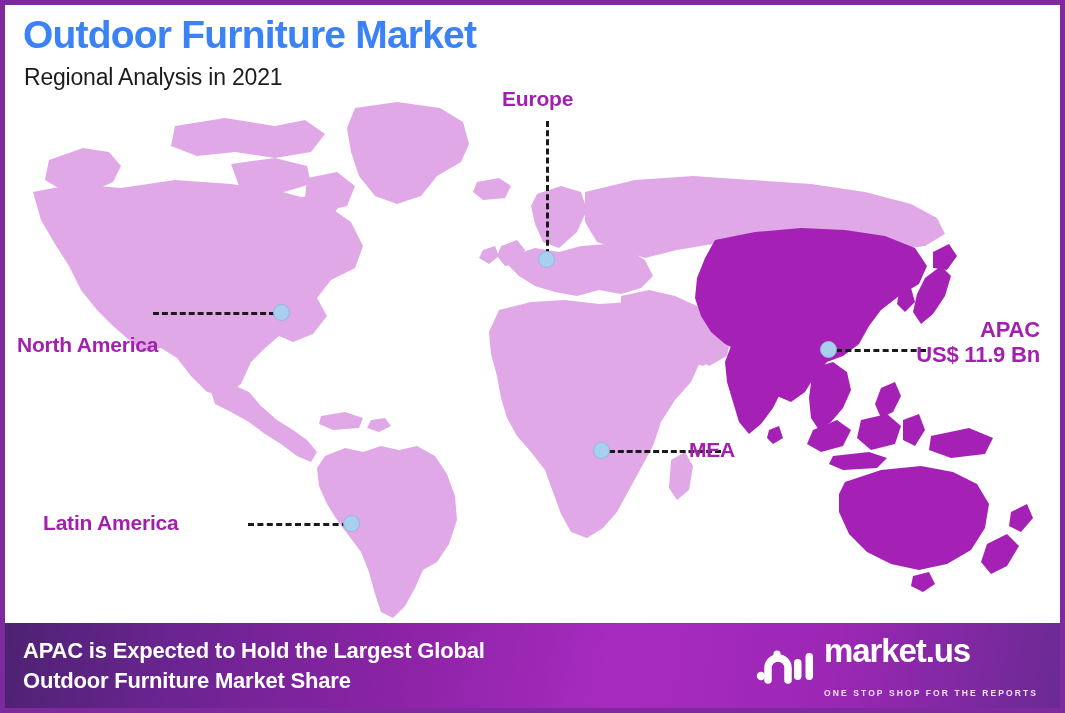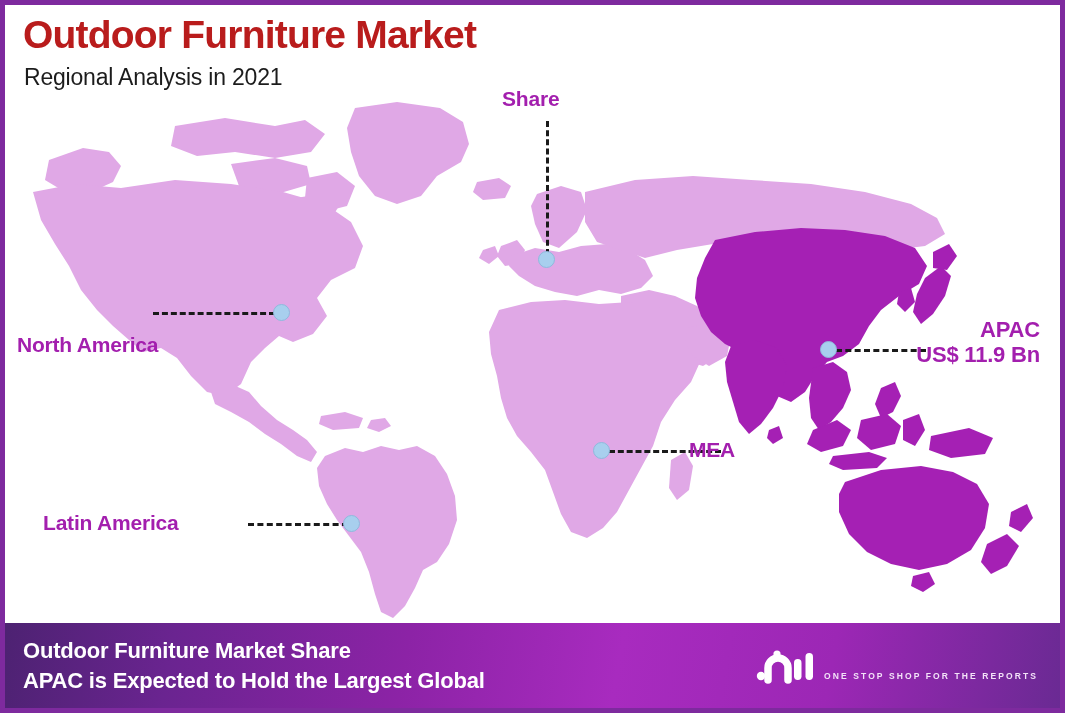--- a/index.html
+++ b/index.html
@@ -22,21 +22,21 @@
   
   .header {
     position: absolute;
     left: 18px;
     top: 10px;
     z-index: 6;
   }
   .title {
     font-size: 39px;
     font-weight: bold;
-    color: #b91c1c;
+    color: #3b82f6;
     letter-spacing: -0.8px;
     line-height: 1.05;
     margin: 0;
     white-space: nowrap;
   }
   .subtitle {
     font-size: 23px;
     font-weight: normal;
     color: #1c1c1c;
     letter-spacing: -0.2px;
@@ -254,21 +254,21 @@
 
         <path d="M888 476 L904 472 L910 484 L898 492 L886 486 Z"></path>
 
         <path d="M986 412 L1002 404 L1008 418 L996 432 L984 426 Z"></path>
         <path d="M962 444 L982 434 L994 446 L982 466 L966 474 L956 462 Z"></path>
 
         <path d="M744 330 L754 326 L758 338 L748 344 L742 338 Z"></path>
       </g>
     </svg>
 
-    <div class="region-label" style="left:497px; top:82px;">Share</div>
+    <div class="region-label" style="left:497px; top:82px;">Europe</div>
     <div class="leader vertical" style="left:541px; top:116px; height:134px;"></div>
     <div class="marker" style="left:533px; top:246px;"></div>
 
     <div class="region-label" style="left:12px; top:328px;">North America</div>
     <div class="leader" style="left:148px; top:307px; width:122px;"></div>
     <div class="marker" style="left:268px; top:299px;"></div>
 
     <div class="region-label" style="left:38px; top:506px;">Latin America</div>
     <div class="leader" style="left:243px; top:518px; width:100px;"></div>
     <div class="marker" style="left:338px; top:510px;"></div>
@@ -280,31 +280,32 @@
     <div class="marker" style="left:815px; top:336px;"></div>
     <div class="leader" style="left:831px; top:344px; width:90px;"></div>
     <div class="region-label apac" style="right:30px; top:312px;margin-left:27px;">
       <span>APAC</span>
       <span class="value">US$ 11.9 Bn</span>
     </div>
   </div>
 
   <div class="banner">
     <div class="banner-text">
+      <span>APAC is Expected to Hold the Largest Global</span>
       <span>Outdoor Furniture Market Share</span>
-      <span>APAC is Expected to Hold the Largest Global</span>
     </div>
 
     <div class="logo">
       <svg class="logo-mark" viewBox="0 0 58 42">
         <circle cx="5" cy="31" r="4.2" fill="#ffffff"></circle>
         <circle cx="21" cy="9" r="3.6" fill="#ffffff"></circle>
         <path d="M12 35 L12 23 A10 10 0 0 1 32 23 L32 35" fill="none" stroke="#ffffff" stroke-width="7.5" stroke-linecap="round"></path>
         <rect x="38" y="14" width="7.5" height="21" rx="3.7" fill="#ffffff"></rect>
         <rect x="49.5" y="8" width="7.5" height="27" rx="3.7" fill="#ffffff"></rect>
       </svg>
       <div class="logo-text">
+        <div class="logo-word">market.us</div>
         <div class="logo-tagline">ONE STOP SHOP FOR THE REPORTS</div>
       </div>
     </div>
   </div>
 
 </div>
 
 </body></html>

